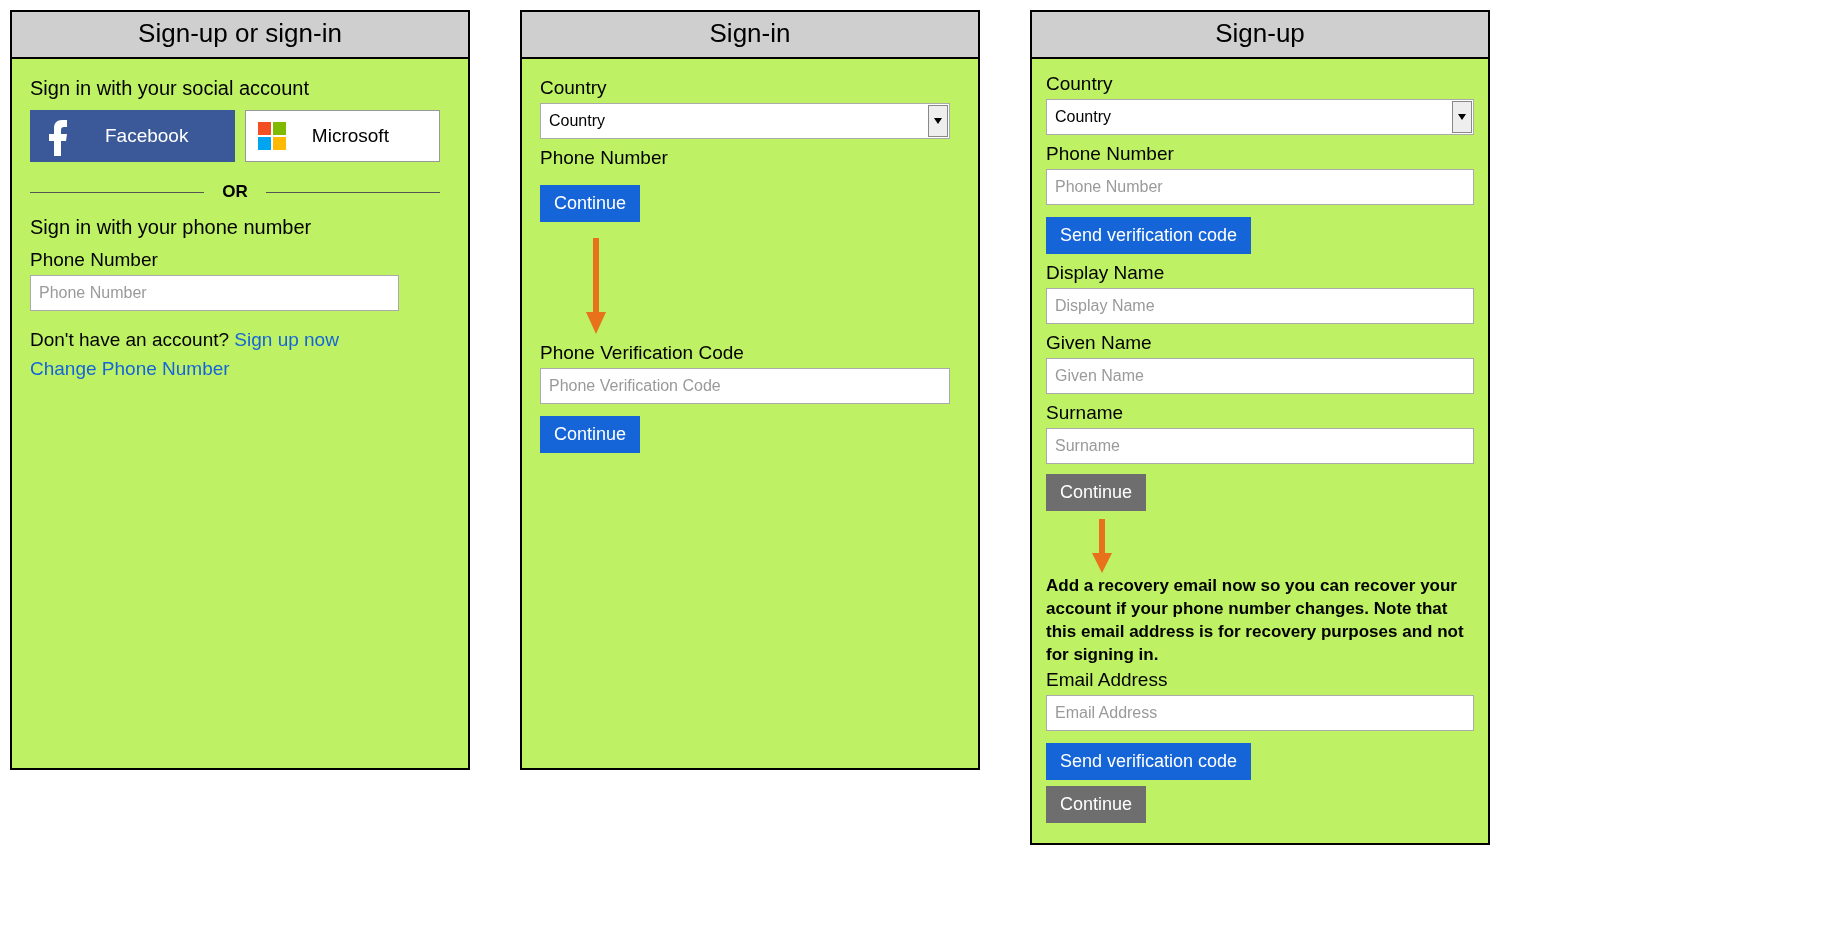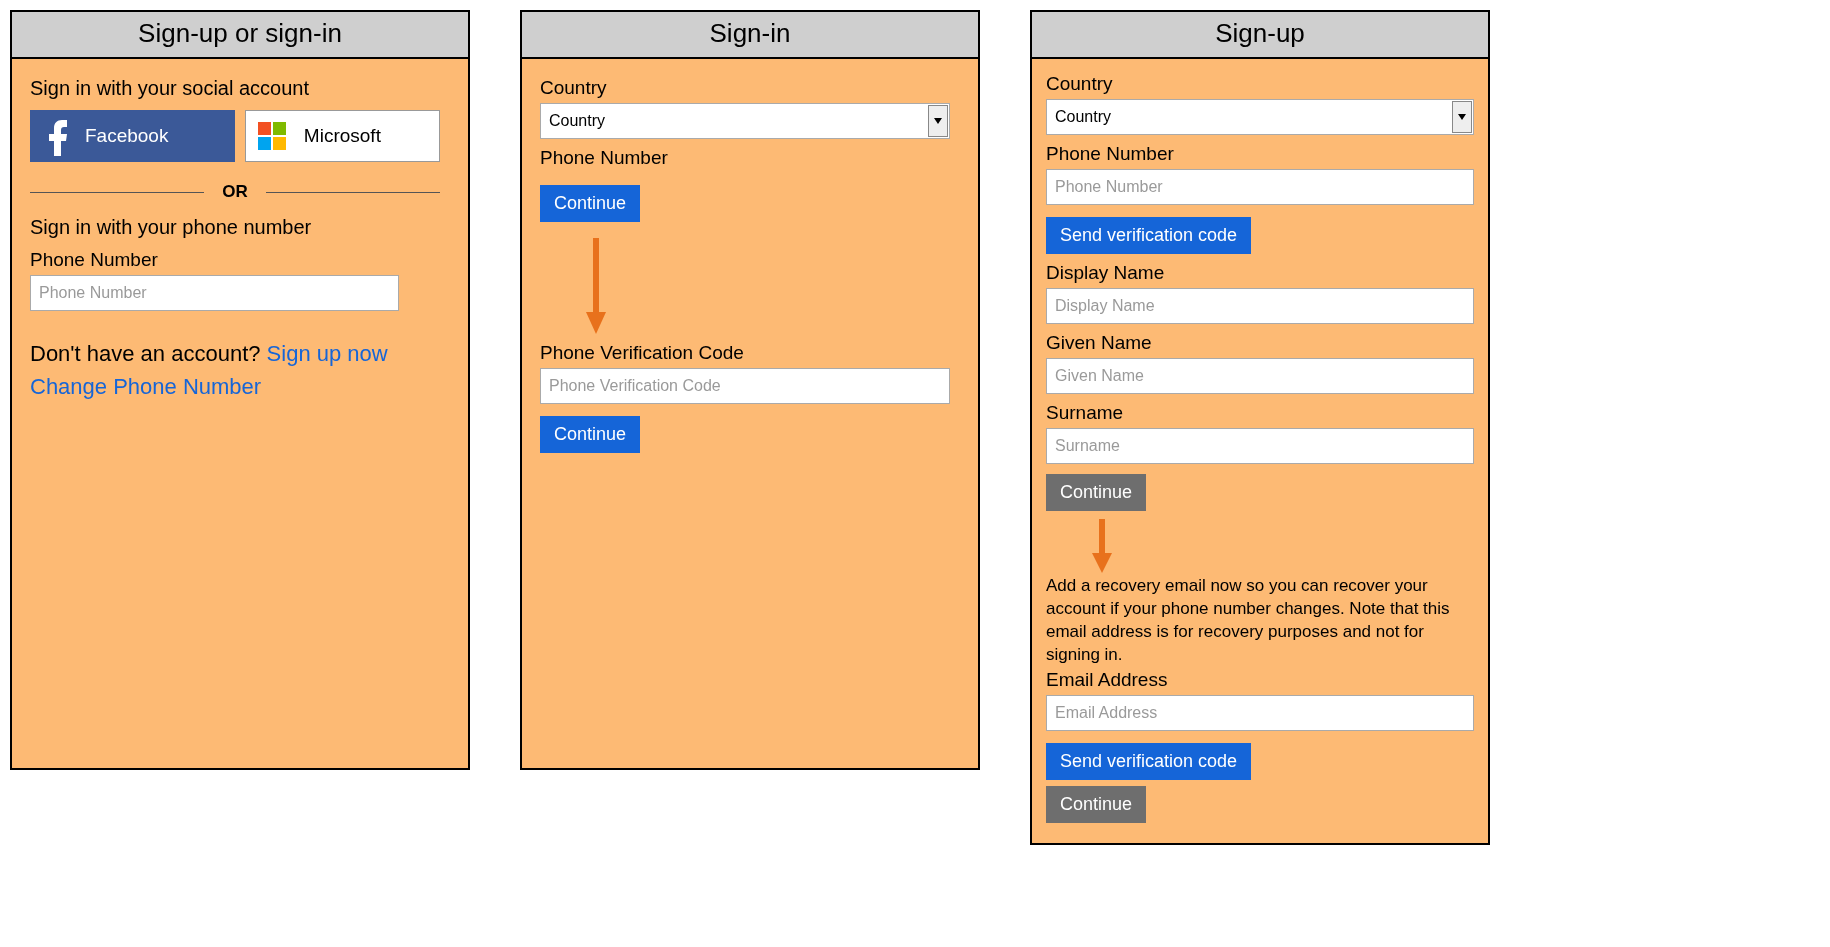--- a/index.html
+++ b/index.html
@@ -7,21 +7,21 @@
     font-family: "Segoe UI", Arial, Helvetica, sans-serif;
     background: #fff;
     padding: 10px;
     display: flex;
     gap: 50px;
     align-items: flex-start;
   }
   .panel {
     width: 460px;
     border: 2px solid #000;
-    background: #fdba74;
+    background: #bef264;
     display: flex;
     flex-direction: column;
   }
   .panel-header {
     background: #cfcfcf;
     border-bottom: 2px solid #000;
     text-align: center;
     font-size: 26px;
     padding: 6px 0 8px 0;
     font-weight: 400;
@@ -40,34 +40,34 @@
     border: 1px solid #999;
     cursor: pointer;
     font-size: 19px;
   }
   .fb-btn {
     background: #3b5998;
     color: #fff;
     width: 210px;
     border-color: #3b5998;
     justify-content: flex-start;
-    gap: 12px;
+    gap: 32px;
     padding-left: 10px;
     text-align: center;
   }
   .fb-icon {
     width: 32px; height: 40px;
     display: flex; align-items: flex-end; justify-content: center;
   }
   .ms-btn {
     background: #fff;
     color: #000;
     width: 200px;
     justify-content: flex-start;
-    gap: 18px;
+    gap: 26px;
     padding-left: 12px;
   }
   .ms-icon { width: 28px; height: 28px; display: grid; grid-template-columns: 1fr 1fr; grid-template-rows: 1fr 1fr; gap: 2px; }
   .ms-q { width: 100%; height: 100%; }
   .ms-r { background: #f25022; }
   .ms-g { background: #7fba00; }
   .ms-b { background: #00a4ef; }
   .ms-y { background: #ffb900; }
   .or-row {
     display: flex; align-items: center; gap: 18px; margin: 4px 0 14px 0;
@@ -105,28 +105,28 @@
   .btn-grey {
     background: #6e6e6e;
     color: #fff;
     border: none;
     padding: 8px 14px;
     font-size: 18px;
     margin-top: 10px;
     cursor: pointer;
   }
   .link { color: #1565d8; cursor: pointer; }
-  .footer-text { margin-top: 26px; font-size: 22px; line-height: 1.5; }
+  .footer-text { margin-top: 15px; font-size: 19px; line-height: 1.5; }
   .arrow {
     width: 24px;
     display: block;
     margin: 12px 0 4px 44px;
   }
   .arrow-sm { margin: 6px 0 2px 44px; }
-  .info-text { font-size: 17px; line-height: 1.35; margin-top: 0; }
+  .info-text { font-size: 17px; line-height: 1.35; margin-top: 0; font-weight: bold; }
   
   .h-tall { min-height: 760px; }
 </style>
 </head>
 <body>
 
 <div class="panel h-tall">
   <div class="panel-header">Sign-up or sign-in</div>
   <div class="panel-body">
     <div class="section-title">Sign in with your social account</div>

